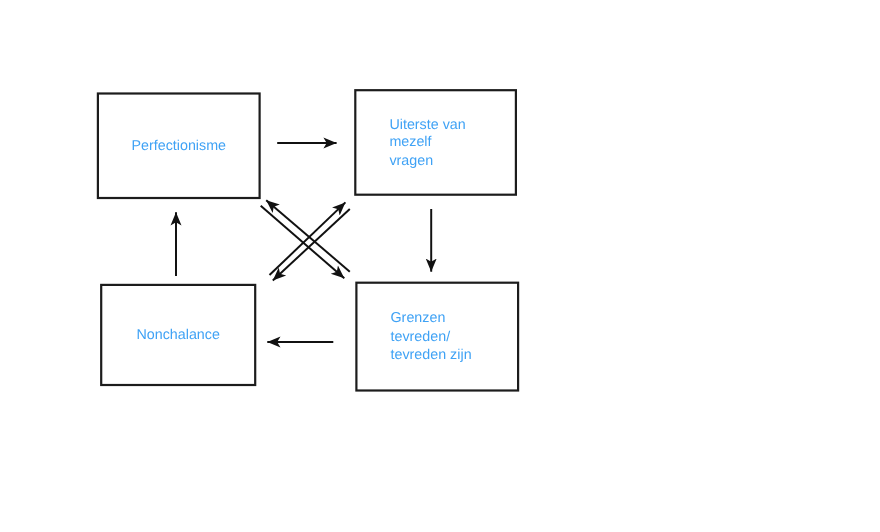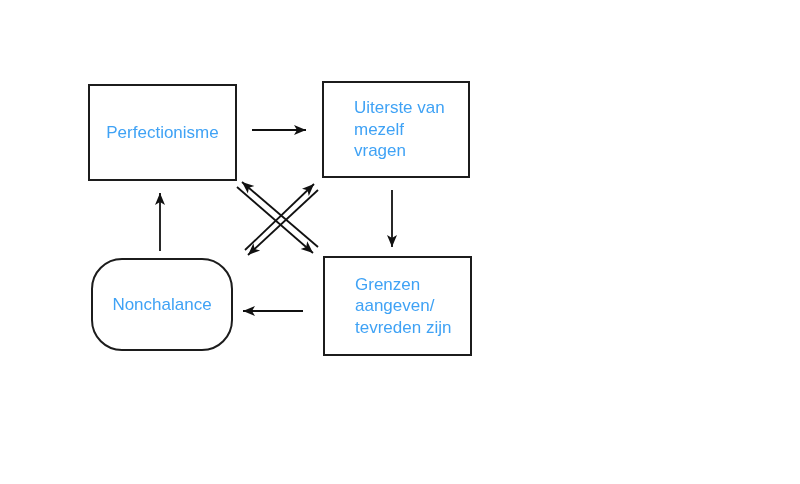--- a/index.html
+++ b/index.html
@@ -27,30 +27,30 @@
     width: 800px; height: 484px;
   }
   .arrow-layer line { stroke: var(--arrow); stroke-width: 1.8; }
   .node {
     position: absolute;
     border: 2px solid var(--node-border);
     background: transparent;
     display: flex;
     align-items: center;
     color: var(--node-text);
-    font-size: 17px;
+    font-size: 13px;
     line-height: 1.26;
   }
   .node .label { white-space: pre-line; }
   .node.center { justify-content: center; text-align: left; }
   .node.left-pad { justify-content: flex-start; padding-left: 30px; text-align: left; }
   #node-perfectionisme { left: 88px;  top: 84px;  width: 149px; height: 97px; }
   #node-uiterste       { left: 322px; top: 81px;  width: 148px; height: 97px; }
   #node-grenzen        { left: 323px; top: 256px; width: 149px; height: 100px; }
-  #node-nonchalance    { left: 91px;  top: 258px; width: 142px; height: 93px; border-radius: 31px; }
+  #node-nonchalance    { left: 91px;  top: 258px; width: 142px; height: 93px; }
 </style>
 </head>
 <body>
 
 <div class="canvas">
 
   <svg class="arrow-layer" viewBox="0 0 800 484" xmlns="http://www.w3.org/2000/svg">
     <defs>
       <marker id="ah" markerUnits="userSpaceOnUse" markerWidth="14" markerHeight="12" refX="12" refY="5" orient="auto" viewBox="0 0 14 10">
         <path d="M0,0 L12,5 L0,10 L3,5 Z" fill="#111111"></path>
@@ -73,21 +73,21 @@
   </div>
 
   <div class="node left-pad" id="node-uiterste">
     <span class="label">Uiterste van
 mezelf
 vragen</span>
   </div>
 
   <div class="node left-pad" id="node-grenzen">
     <span class="label">Grenzen
-aangeven/
+tevreden/
 tevreden zijn</span>
   </div>
 
   <div class="node center" id="node-nonchalance">
     <span class="label">Nonchalance</span>
   </div>
 
 </div>
 
 </body></html>

